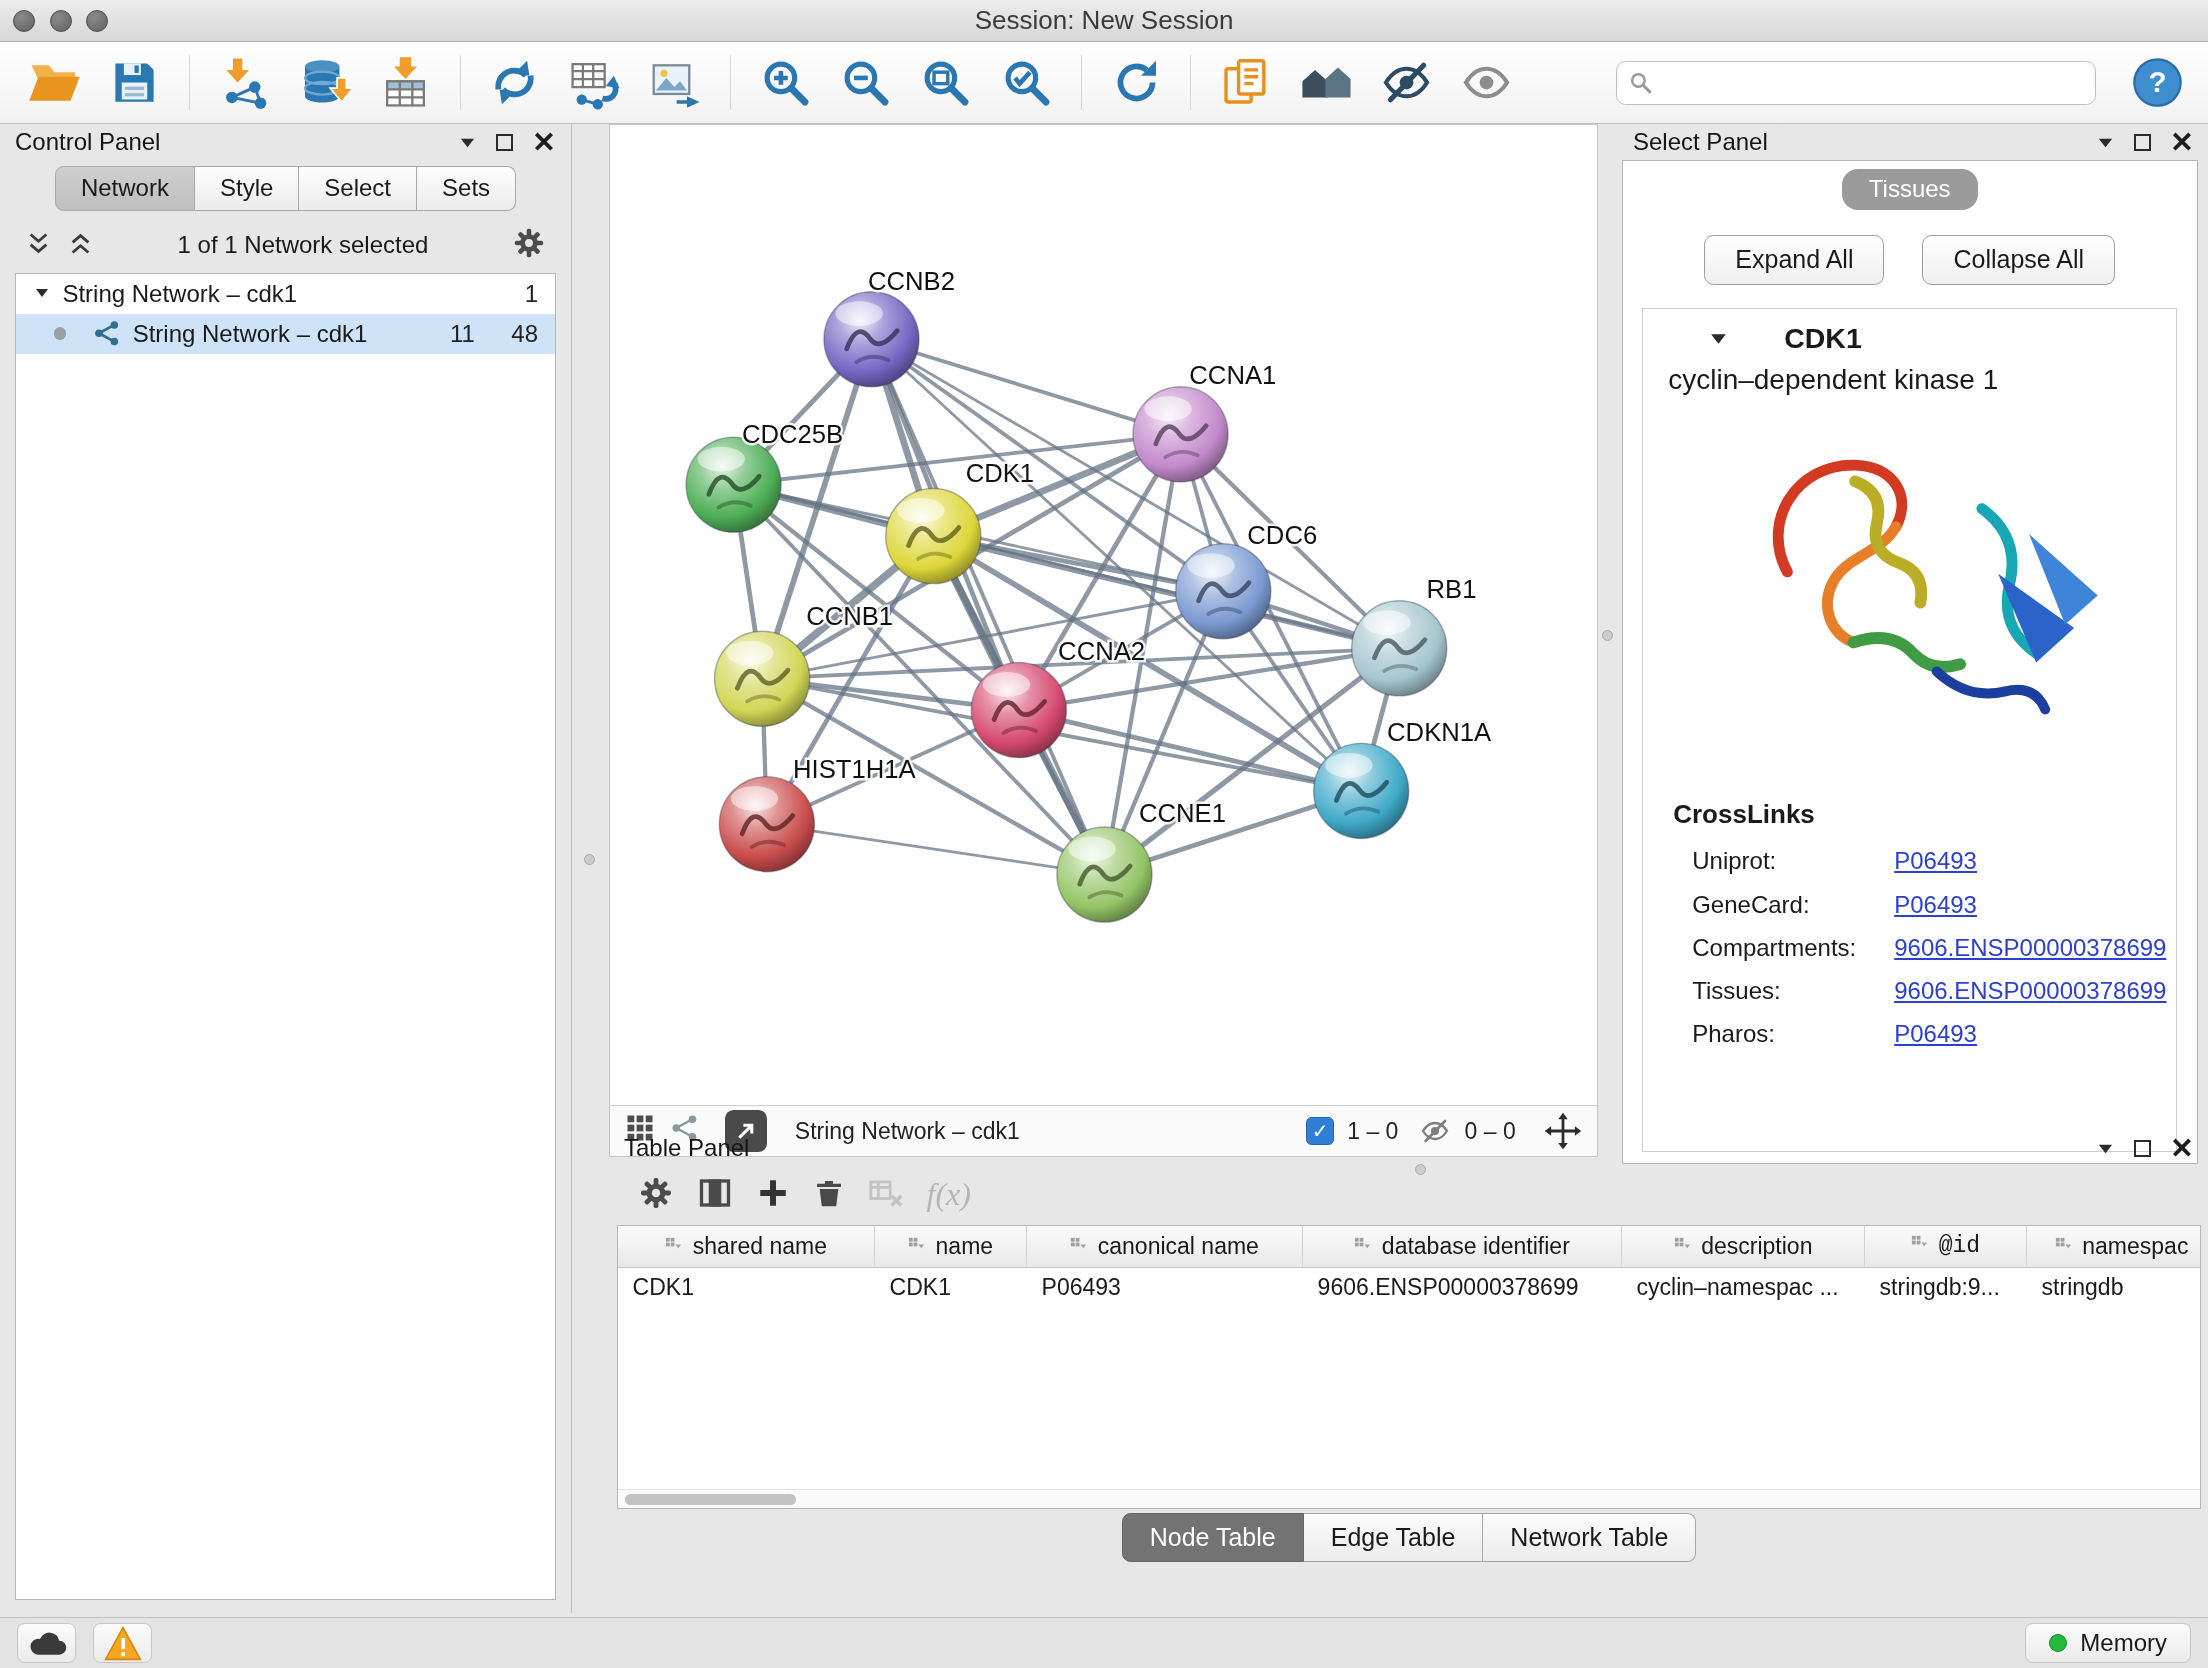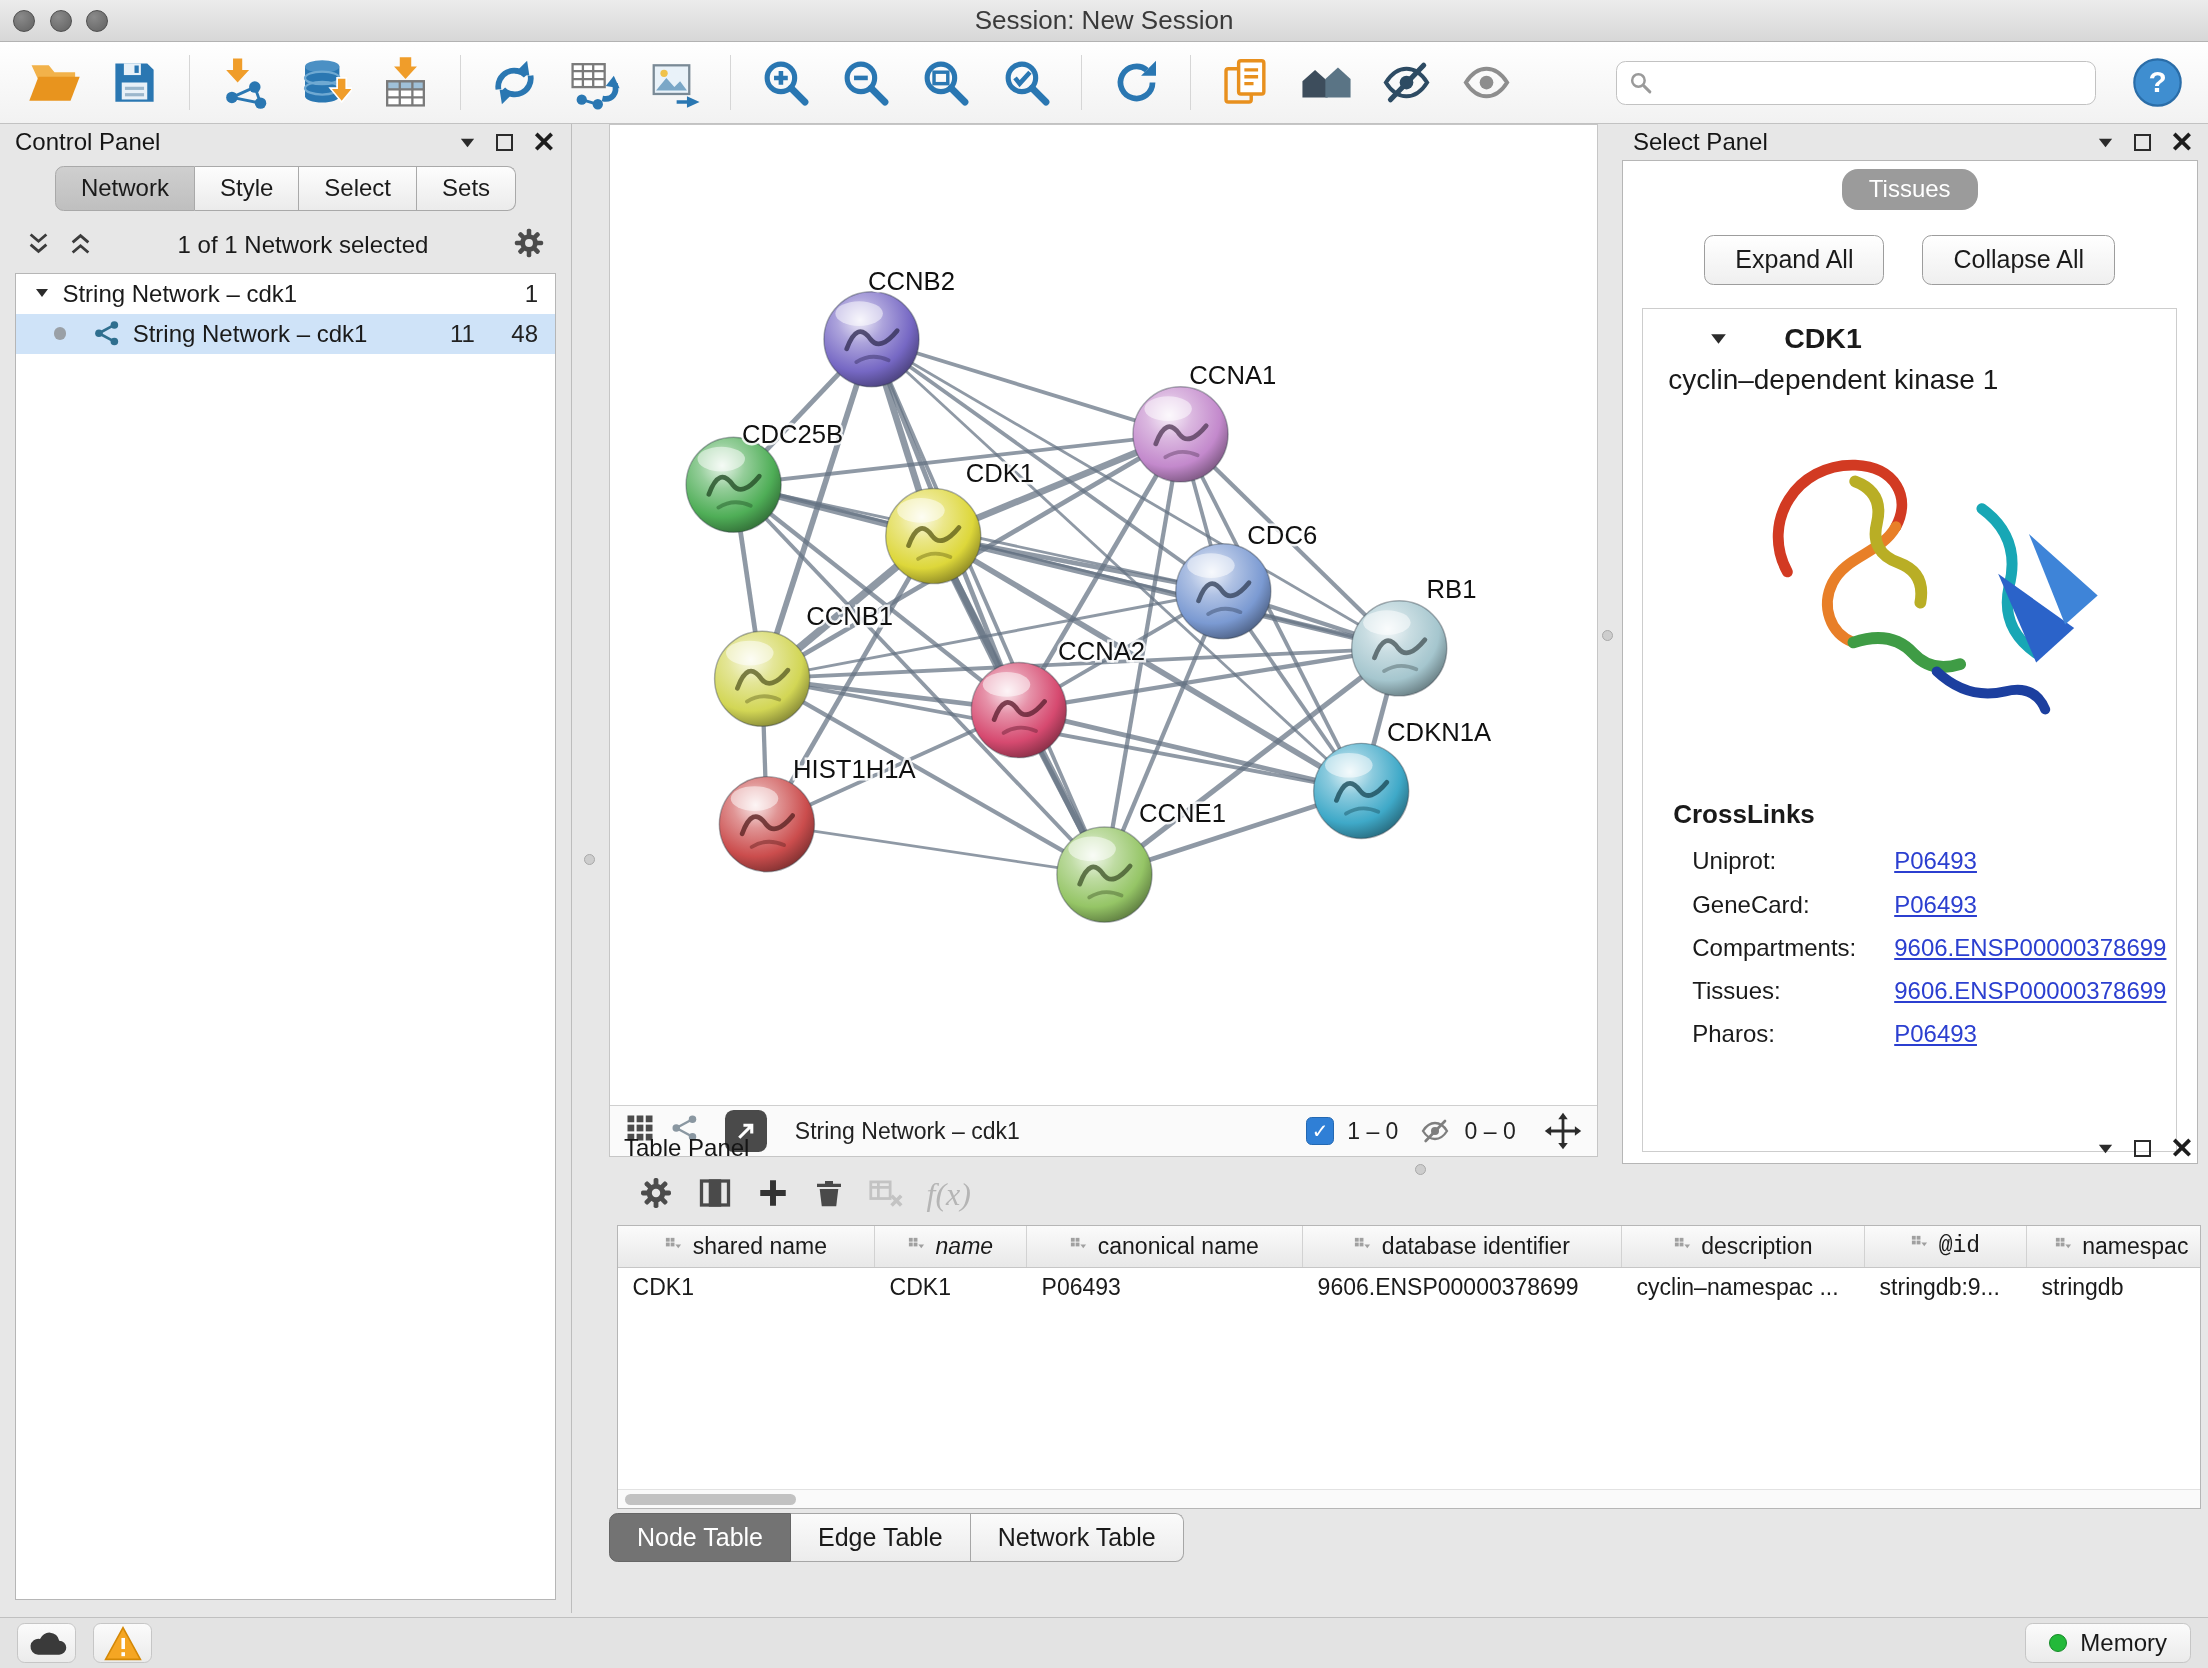--- a/index.html
+++ b/index.html
@@ -72,21 +72,21 @@
   .table-panel{position:absolute;left:609px;top:1130px;width:1600px;height:436px;display:flex;flex-direction:column}
   .tp-toolbar{height:57px;display:flex;align-items:center;gap:23px;padding:0 28.5px}
   .fx{font-family:"Liberation Serif",serif;font-style:italic;color:#b5b5b5;font-size:32px}
   .tp-table{flex:1;margin:1.9px 7.6px 0 7.6px;background:#fff;border:1px solid #b6b6b6;position:relative;overflow:hidden}
   .thead{display:flex;height:42px;background:linear-gradient(#fbfbfb,#e8e8e8);border-bottom:1px solid #c6c6c6}
   .th{display:flex;align-items:center;justify-content:center;gap:9.5px;font-size:23px;border-right:1px solid #d2d2d2;overflow:hidden;white-space:nowrap;flex:none}
   .trow{display:flex;height:40px}
   .td{font-size:23px;display:flex;align-items:center;padding:0 15px;overflow:hidden;white-space:nowrap;flex:none}
   .hscroll{position:absolute;left:0;right:0;bottom:0;height:19px;background:#fafafa;border-top:1px solid #e2e2e2}
   .hthumb{position:absolute;left:7.6px;top:3.8px;width:171px;height:11.4px;border-radius:5.7px;background:#c2c2c2}
-  .tp-tabs{height:57px;display:flex;justify-content:flex-start;align-items:center}
+  .tp-tabs{height:57px;display:flex;justify-content:center;align-items:center}
   .tp-tab{font-size:25px;padding:8.6px 27px;border:1px solid #a6a6a6;border-left-width:0;background:linear-gradient(#fbfbfb,#ececec);cursor:default}
   .tp-tab:first-child{border-left-width:1px;border-radius:8.6px 0 0 8.6px}
   .tp-tab:last-child{border-radius:0 8.6px 8.6px 0}
   .tp-tab.sel{background:#737373;color:#fff;border-color:#666}
 
   
   .app-statusbar{position:absolute;left:0;top:1617px;width:2208px;height:51px;background:#e3e3e3;border-top:1px solid #c0c0c0;display:flex;align-items:center;padding:0 17px;gap:17px}
   .sb-btn{width:59px;height:40px;display:flex;align-items:center;justify-content:center;background:linear-gradient(#fbfbfb,#ebebeb);border:1px solid #c6c6c6;border-radius:7.6px}
   .sb-memory{margin-left:auto;display:flex;align-items:center;gap:13.3px;font-size:24px;padding:4.8px 23px;background:linear-gradient(#fbfbfb,#ebebeb);border:1px solid #c6c6c6;border-radius:7.6px}
   .mem-dot{width:18px;height:18px;border-radius:50%;background:#23b93a;border:1px solid #168a28}
@@ -687,21 +687,21 @@
               <g fill="#a0a0a0">
                 <rect x="2" y="3" width="4" height="4"></rect>
                 <rect x="7" y="3" width="4" height="4"></rect>
                 <rect x="2" y="8" width="4" height="4"></rect>
                 <rect x="7" y="8" width="4" height="4"></rect>
                 <path d="M12 10l3 4 3-4z"></path>
               </g>
             </svg></span>
           <span>shared name</span>
         </div>
-        <div class="th" style="width: 152px; font-style: italic;">
+        <div class="th" style="width: 152px;">
           <span><svg width="19" height="19" viewBox="0 0 20 20">
               <g fill="#a0a0a0">
                 <rect x="2" y="3" width="4" height="4"></rect>
                 <rect x="7" y="3" width="4" height="4"></rect>
                 <rect x="2" y="8" width="4" height="4"></rect>
                 <rect x="7" y="8" width="4" height="4"></rect>
                 <path d="M12 10l3 4 3-4z"></path>
               </g>
             </svg></span>
           <span>name</span>

